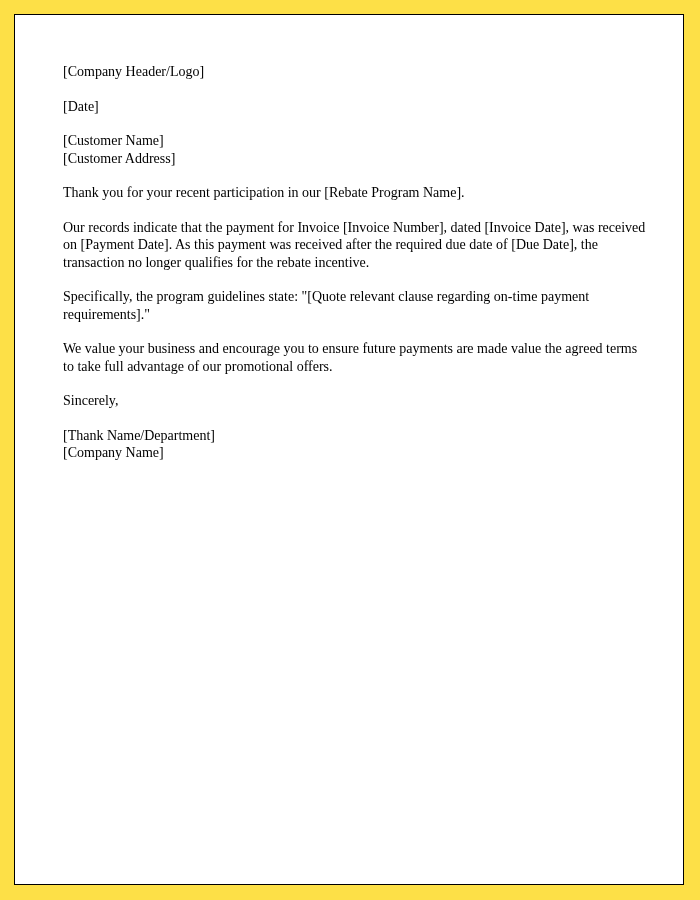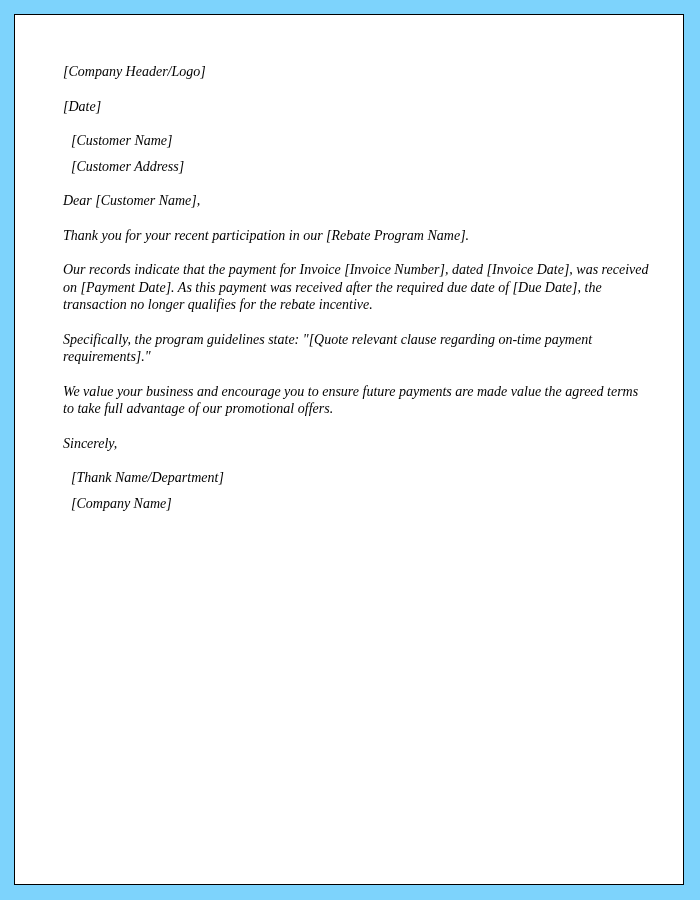--- a/index.html
+++ b/index.html
@@ -4,23 +4,22 @@
 <style>
   html, body {
     margin: 0;
     padding: 0;
     background: #ffffff;
   }
   .page {
     position: relative;
     width: 700px;
     height: 900px;
-    background: #7dd3fc;
+    background: #fde047;
     overflow: hidden;
-    font-style: italic;
   }
   .frame {
     position: absolute;
     left: 14px;
     top: 14px;
     width: 670px;
     height: 871px;
     border: 1px solid #000000;
     box-sizing: border-box;
     background: #ffffff;
@@ -32,21 +31,21 @@
     width: 586px;
     font-family: "Liberation Serif", "DejaVu Serif", serif;
     font-size: 14px;
     line-height: 17.5px;
     color: #000000;
   }
   .content p {
     margin: 0 0 17px 0;
   }
   .content p.tight {
-    margin: 8px;
+    margin: 0;
   }
   .block {
     margin: 0 0 17px 0;
   }
 </style>
 </head>
 <body>
 
 <div class="page">
   <div class="frame">
@@ -55,21 +54,20 @@
       <p>[Company Header/Logo]</p>
 
       <p>[Date]</p>
 
       <div class="block">
         <p class="tight">[Customer Name]</p>
         <p class="tight">[Customer Address]</p>
       </div>
 
 
-      <p>Dear [Customer Name],</p>
 
       <p>Thank you for your recent participation in our [Rebate Program Name].</p>
 
 
       <p>Our records indicate that the payment for Invoice [Invoice Number], dated [Invoice Date], was received on [Payment Date]. As this payment was received after the required due date of [Due Date], the transaction no longer qualifies for the rebate incentive.</p>
 
       <p>Specifically, the program guidelines state: "[Quote relevant clause regarding on-time payment requirements]."</p>
 
       <p>We value your business and encourage you to ensure future payments are made value the agreed terms to take full advantage of our promotional offers.</p>
 

